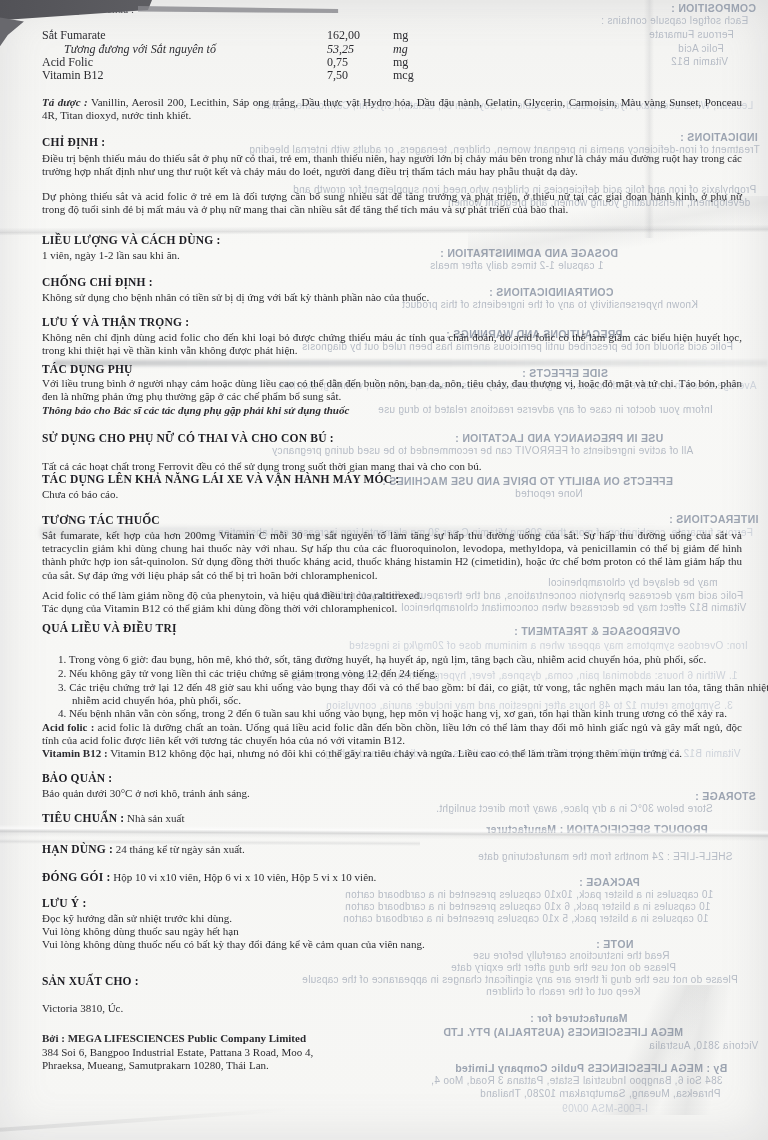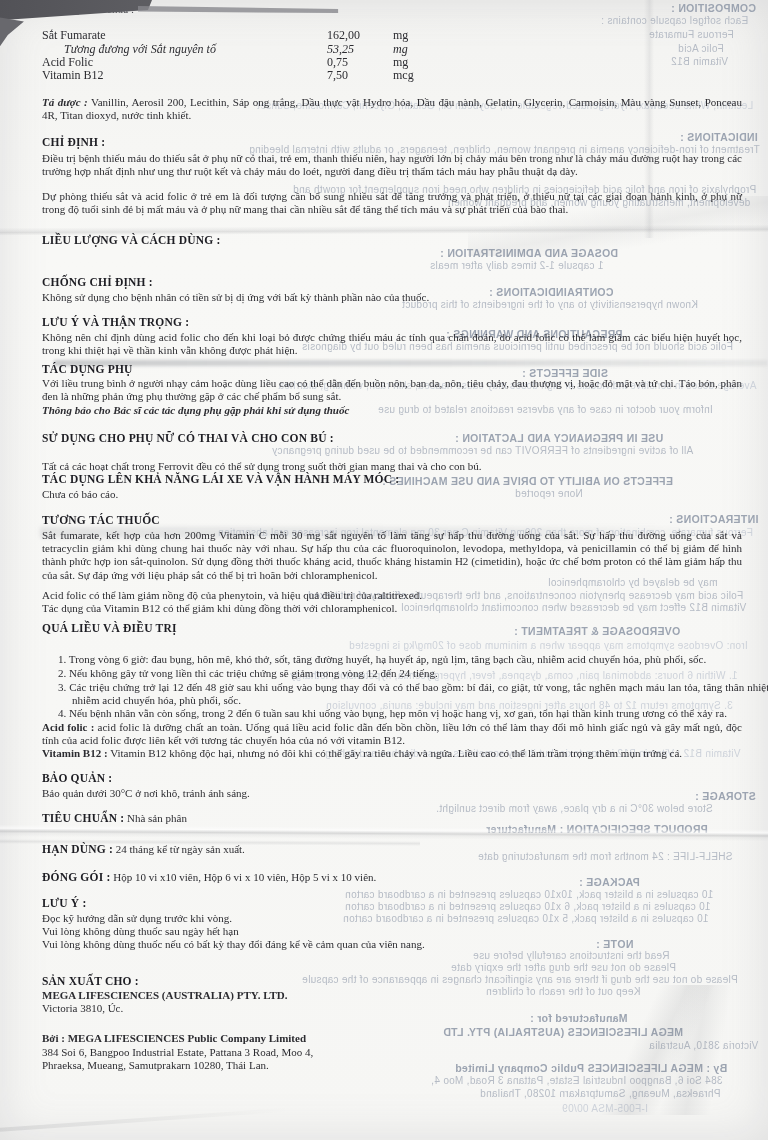--- a/index.html
+++ b/index.html
@@ -160,20 +160,21 @@
 
     <div class="sec just" style="top:96px">
       <span class="bi">Tá dược :</span><span> Vanillin, Aerosil 200, Lecithin, Sáp ong trắng, Dầu thực vật Hydro hóa, Dầu đậu nành, Gelatin, Glycerin, Carmoisin, Màu vàng Sunset, Ponceau 4R, Titan dioxyd, nước tinh khiết.</span>
     </div>
 
     <div class="sec title" style="top:136px">CHỈ ĐỊNH :</div>
     <div class="sec just" style="top:152px">Điều trị bệnh thiếu máu do thiếu sắt ở phụ nữ có thai, trẻ em, thanh thiếu niên, hay người lớn bị chảy máu bên trong như là chảy máu đường ruột hay trong các trường hợp nhất định như ung thư ruột kết và chảy máu do loét, người đang điều trị thẩm tách máu hay phẫu thuật dạ dày.</div>
     <div class="sec just" style="top:190px">Dự phòng thiếu sắt và acid folic ở trẻ em là đối tượng cần bổ sung nhiều sắt để tăng trưởng và phát triển, ở thiếu nữ tại các giai đoạn hành kinh, ở phụ nữ trong độ tuổi sinh đẻ bị mất máu và ở phụ nữ mang thai cần nhiều sắt để tăng thể tích máu và sự phát triển của bào thai.</div>
 
     <div class="sec title" style="top:234px">LIỀU LƯỢNG VÀ CÁCH DÙNG :</div>
+    <div class="sec" style="top:249px">1 viên, ngày 1-2 lần sau khi ăn.</div>
 
     <div class="sec title" style="top:276px">CHỐNG CHỈ ĐỊNH :</div>
     <div class="sec" style="top:291px">Không sử dụng cho bệnh nhân có tiền sử bị dị ứng với bất kỳ thành phần nào của thuốc.</div>
 
     <div class="sec title" style="top:316px">LƯU Ý VÀ THẬN TRỌNG :</div>
     <div class="sec just" style="top:331px">Không nên chỉ định dùng acid folic cho đến khi loại bỏ được chứng thiếu máu ác tính qua chẩn đoán, do acid folic có thể làm giảm các biểu hiện huyết học, trong khi thiệt hại về thần kinh vẫn không được phát hiện.</div>
 
     <div class="sec title" style="top:363px">TÁC DỤNG PHỤ</div>
     <div class="sec just" style="top:377px">Với liều trung bình ở người nhạy cảm hoặc dùng liều cao có thể dẫn đến buồn nôn, ban da, nôn, tiêu chảy, đau thượng vị, hoặc đỏ mặt và tứ chi. Táo bón, phân đen là những phản ứng phụ thường gặp ở các chế phẩm bổ sung sắt.</div>
     <div class="sec bi" style="top:404px">Thông báo cho Bác sĩ các tác dụng phụ gặp phải khi sử dụng thuốc</div>
@@ -198,38 +199,37 @@
       <span class="b">Acid folic :</span><span> acid folic là dưỡng chất an toàn. Uống quá liều acid folic dẫn đến bồn chồn, liều lớn có thể làm thay đổi mô hình giấc ngủ và gây mất ngủ, độc tính của acid folic được liên kết với tương tác chuyển hóa của nó với vitamin B12.</span>
     </div>
     <div class="sec just" style="top:747px">
       <span class="b">Vitamin B12 :</span><span> Vitamin B12 không độc hại, nhưng nó đôi khi có thể gây ra tiêu chảy và ngứa. Liều cao có thể làm trầm trọng thêm mụn trứng cá.</span>
     </div>
 
     <div class="sec title" style="top:772px">BẢO QUẢN :</div>
     <div class="sec" style="top:787px">Bảo quản dưới 30°C ở nơi khô, tránh ánh sáng.</div>
 
     <div class="sec" style="top:812px">
-      <span class="title">TIÊU CHUẨN :</span><span> Nhà sản phân</span>
+      <span class="title">TIÊU CHUẨN :</span><span> Nhà sản xuất</span>
     </div>
 
     <div class="sec" style="top:843px">
       <span class="title">HẠN DÙNG :</span><span> 24 tháng kể từ ngày sản xuất.</span>
     </div>
 
     <div class="sec" style="top:871px">
       <span class="title">ĐÓNG GÓI :</span><span> Hộp 10 vi x10 viên, Hộp 6 vi x 10 viên, Hộp 5 vi x 10 viên.</span>
     </div>
 
     <div class="sec title" style="top:897px">LƯU Ý :</div>
-    <div class="sec" style="top:912px">Đọc kỹ hướng dẫn sử dụng trước khi vòng.</div>
+    <div class="sec" style="top:912px">Đọc kỹ hướng dẫn sử nhiệt trước khi dùng.</div>
     <div class="sec" style="top:925px">Vui lòng không dùng thuốc sau ngày hết hạn</div>
     <div class="sec" style="top:938px">Vui lòng không dùng thuốc nếu có bất kỳ thay đổi đáng kể về cảm quan của viên nang.</div>
 
     <div class="sec title" style="top:975px">SẢN XUẤT CHO :</div>
-    <div class="sec b" style="top:989px">MEGA LIFESCIENCES (AUSTRALIA) PTY. LTD.</div>
     <div class="sec" style="top:1002px">Victoria 3810, Úc.</div>
 
     <div class="sec" style="top:1032px">
       <span class="b">Bởi :</span><span class="b"> MEGA LIFESCIENCES Public Company Limited</span>
     </div>
     <div class="sec" style="top:1046px">384 Soi 6, Bangpoo Industrial Estate, Pattana 3 Road, Moo 4,</div>
     <div class="sec" style="top:1059px">Phraeksa, Mueang, Samutprakarn 10280, Thái Lan.</div>
 
   </div>
 </div>

